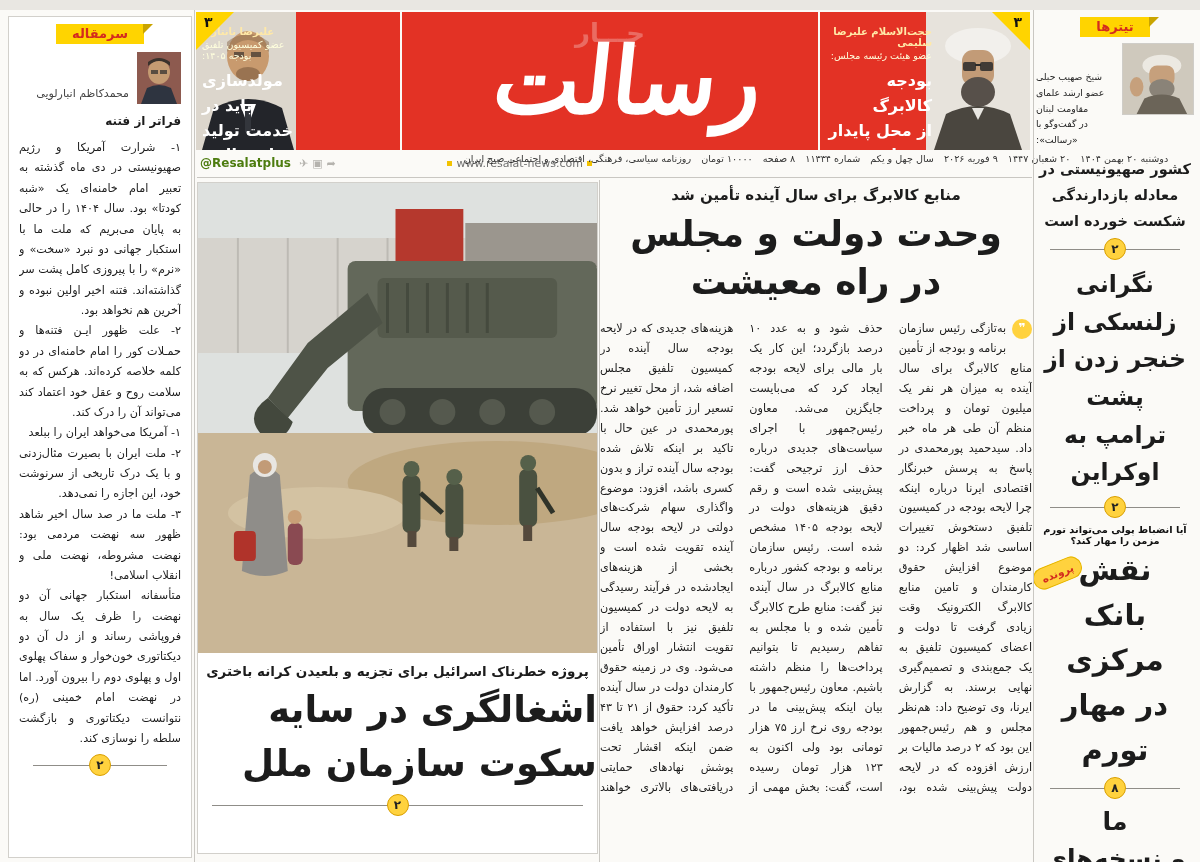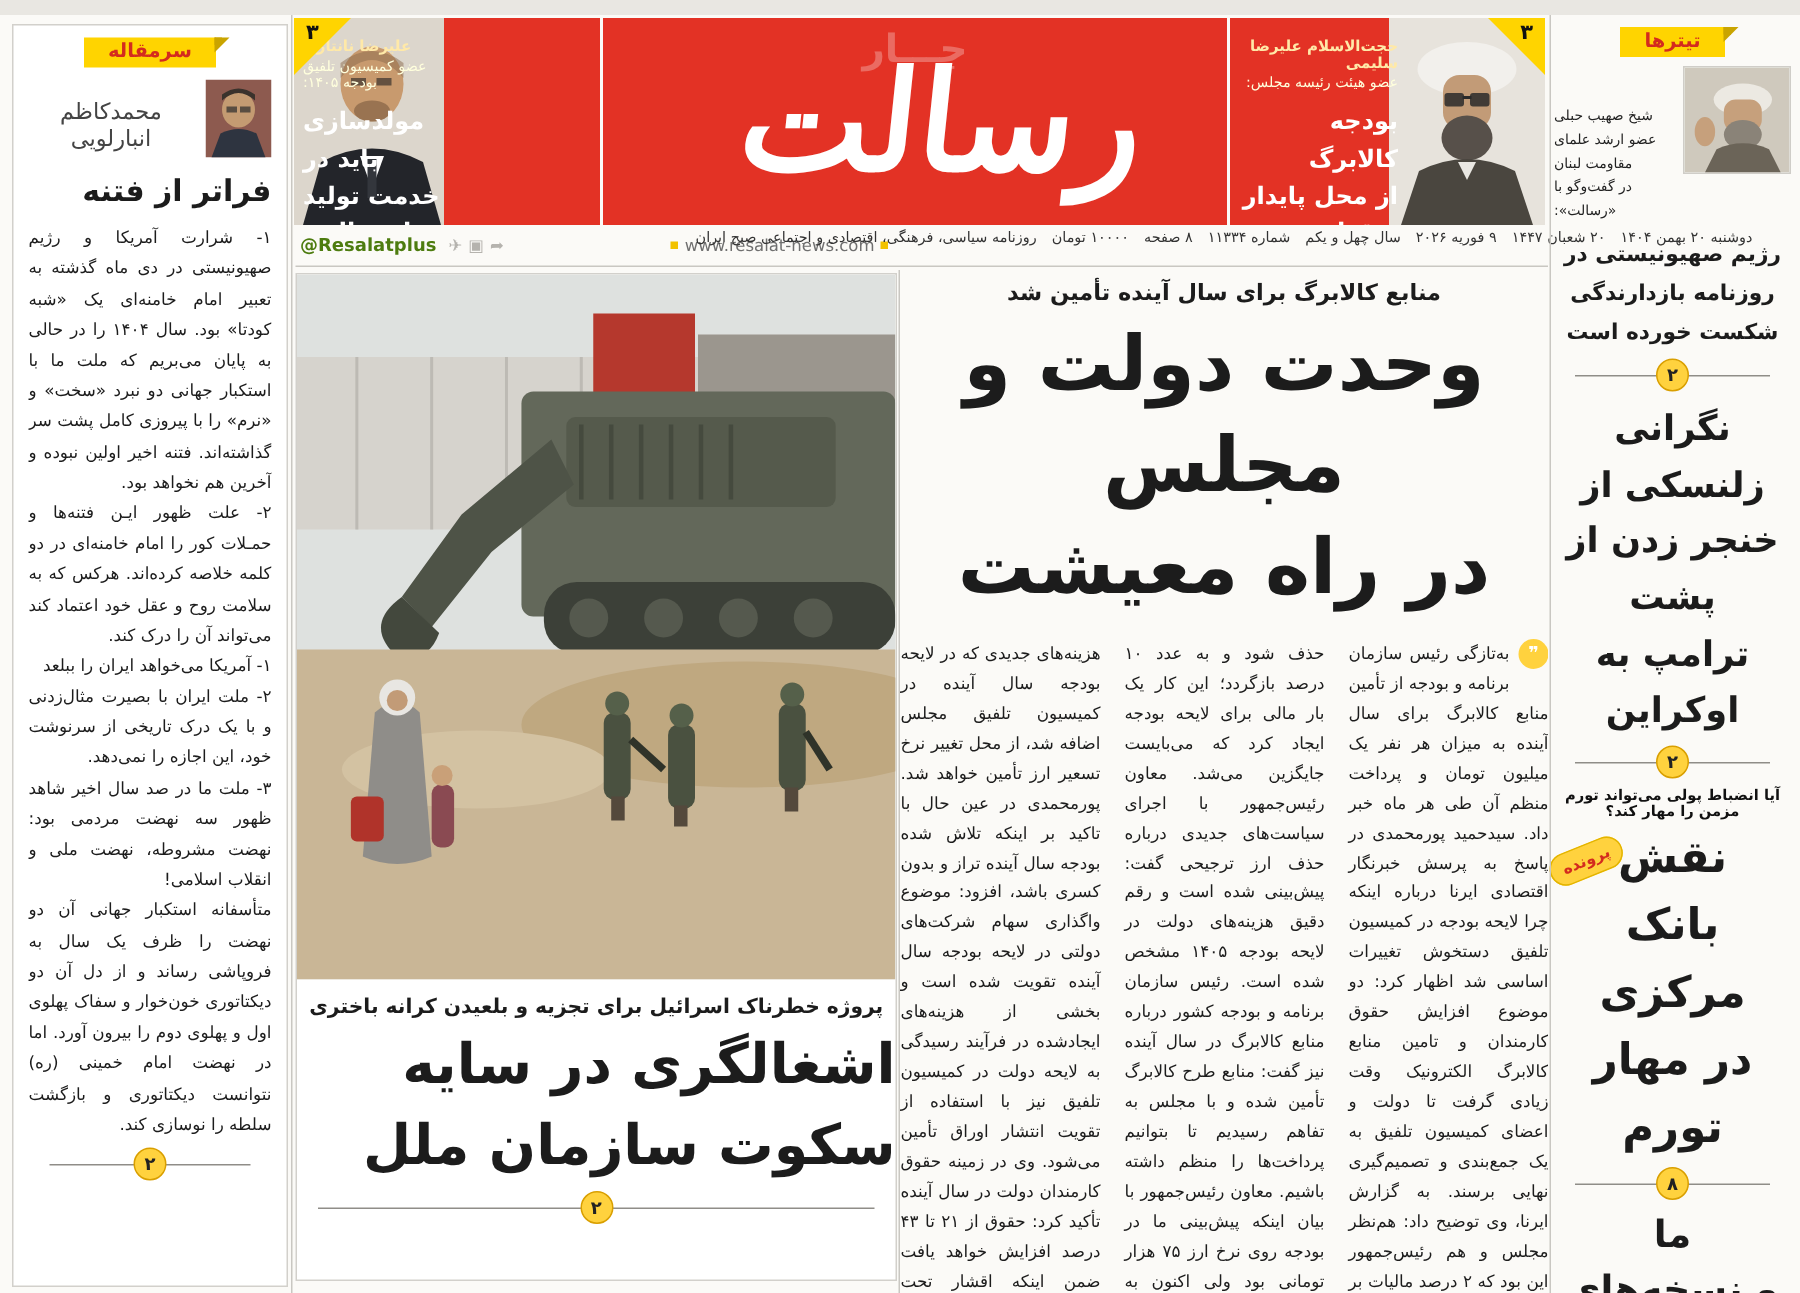--- a/index.html
+++ b/index.html
@@ -29,22 +29,22 @@
   .corner.tr{top:0;right:0;clip-path:polygon(0 0,100% 0,100% 100%);}
   .corner span{position:absolute;font-weight:bold;font-size:14px;color:#111;}
   .corner.tl span{top:2px;left:8px;}
   .corner.tr span{top:2px;right:8px;}
 
   
   #editorial{position:absolute;right:auto;left:8px;top:6px;width:184px;height:842px;
              background:#fff;border:1px solid #d2d0cb;padding:6px 10px;overflow:hidden;}
   #editorial .ribwrap{text-align:center;margin-bottom:8px;}
   .ed-head{display:flex;align-items:flex-end;gap:8px;margin-bottom:10px;}
-  .ed-name{flex:1;font-size:15px;color:#444;text-align:center;padding-bottom:4px;}
-  .ed-title{font-weight:bold;font-size:20px;text-align:right;margin:2px 0 10px;}
+  .ed-name{flex:1;font-size:11px;color:#444;text-align:right;padding-bottom:4px;}
+  .ed-title{font-weight:bold;font-size:12px;text-align:right;margin:2px 0 10px;}
   .ed-body{font-size:11.2px;line-height:1.82;text-align:justify;height:612px;overflow:hidden;}
 
   
   .promo{position:absolute;top:2px;height:138px;background:#e33225;overflow:hidden;}
   #promo-mp{left:196px;width:204px;}
   #promo-cleric{left:820px;width:210px;}
   .promo svg{position:absolute;top:0;height:138px;}
   #promo-mp svg{right:auto;left:0;}
   #promo-cleric svg{right:0;}
   .promo .ptxt{position:absolute;top:14px;z-index:3;color:#fff;}
@@ -70,21 +70,21 @@
   #social .site{margin-left:auto;display:flex;align-items:center;gap:4px;color:#6f6f6f;font-size:11px;}
   .ybul{width:5px;height:5px;background:#f2c200;display:inline-block;}
 
   
   #dateline{position:absolute;left:600px;top:143px;width:432px;display:flex;align-items:center;
             justify-content:center;flex-wrap:nowrap;gap:5px;font-size:9.6px;color:#333;white-space:nowrap;}
 
   
   #lead{position:absolute;left:600px;top:172px;width:432px;}
   .lead-kicker{text-align:center;font-weight:bold;font-size:15px;margin:4px 0 2px;}
-  .lead-headline{text-align:center;font-weight:bold;font-size:51px;line-height:1.32;margin:6px 0 14px;}
+  .lead-headline{text-align:center;font-weight:bold;font-size:36px;line-height:1.32;margin:6px 0 14px;}
   .lead-body{height:498px;overflow:hidden;column-count:3;column-gap:16px;column-fill:auto;
              font-size:11.2px;line-height:1.78;text-align:justify;}
   .qicon{float:right;width:20px;height:20px;border-radius:50%;background:#ffd23e;color:#fff;
          font-weight:bold;display:flex;align-items:center;justify-content:center;font-size:12px;margin-left:6px;}
 
   
   #photostory{position:absolute;left:197px;top:172px;width:401px;height:672px;border:1px solid #d2d0cb;
               background:#fff;overflow:hidden;}
   #photostory svg.photo{display:block;width:100%;height:470px;}
   .ps-kicker{text-align:center;font-weight:bold;font-size:13.5px;margin:10px 0 0;}
@@ -309,21 +309,21 @@
         <ellipse cx="40" cy="22" rx="20" ry="11" fill="#ece9e2"></ellipse>
         <rect x="27" y="22" width="26" height="22" rx="8" fill="#c6a07c"></rect>
         <ellipse cx="40" cy="46" rx="13" ry="10" fill="#8a8378"></ellipse>
         <path d="M14,72 L22,56 Q40,48 58,56 L66,72 Z" fill="#6b6458"></path>
         <ellipse cx="14" cy="44" rx="7" ry="10" fill="#c6a07c"></ellipse>
       </svg>
       <div class="hc-caption pre">شیخ صهیب حبلی
 عضو ارشد علمای مقاومت لبنان
 در گفت‌وگو با «رسالت»:</div>
     </div>
-    <div class="hc-head1 pre">رژیم صهیونیستی در روزنامه بازدارندگی
+    <div class="hc-head1 pre">کشور صهیونیستی در معادله بازدارندگی
 شکست خورده است</div>
     <div class="rulebadge">
         <span class="badge">۲</span>
       </div>
 
     <div class="hc-head2 pre">نگرانی زلنسکی از
 خنجر زدن از پشت
 ترامپ به اوکراین</div>
     <div class="rulebadge">
         <span class="badge">۲</span>

